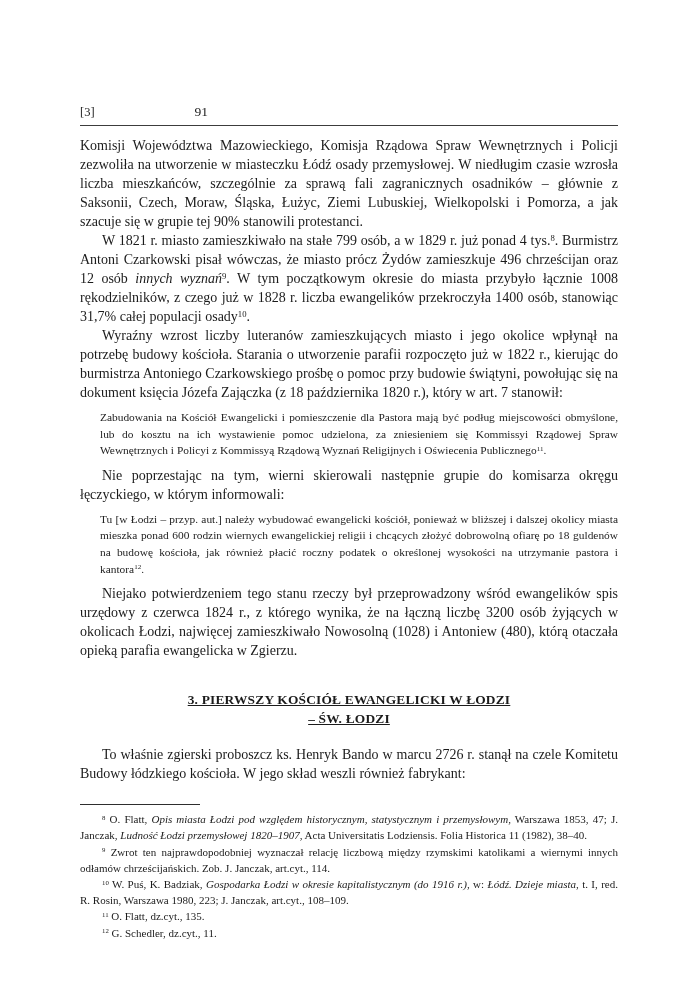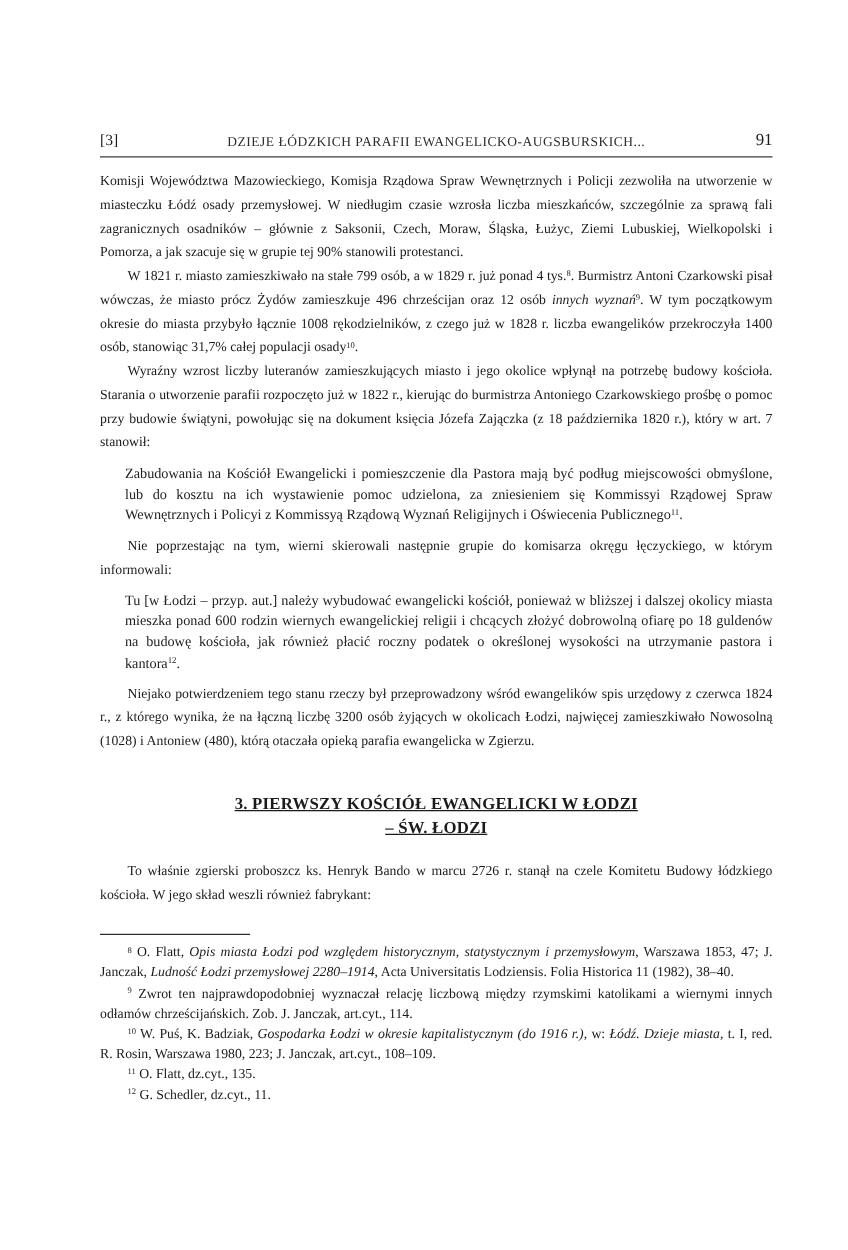--- a/index.html
+++ b/index.html
@@ -20,21 +20,21 @@
     display: flex; align-items: flex-end;
     border-bottom: 1px solid #3c3c3c;
     padding-bottom: 5px;
   }
   .hdr-marker { width: 64px; font-size: 12.5px; }
   .hdr-title  { flex: 1; text-align: center; font-size: 10.8px; letter-spacing: 0.4px; color: #2d2d2d; }
   .hdr-num    { width: 64px; text-align: right; font-size: 13.5px; margin-top: 48px; }
   main { margin-top: 10px; }
   .body-p {
     margin: 0;
-    font-size: 11px;
+    font-size: 14px;
     line-height: 19px;
     text-align: justify;
   }
   .indent { text-indent: 22px; }
   .quote {
     margin: 7px 0 7px 20px;
     font-size: 11.4px;
     line-height: 16.6px;
     text-align: justify;
     color: #222222;
@@ -69,21 +69,20 @@
   }
   i { font-style: italic; margin-top: 30px; }
 </style>
 </head>
 <body>
 
 <div class="page">
 
   <header class="hdr">
     <span class="hdr-marker">[3]</span>
-    <span class="hdr-title">DZIEJE ŁÓDZKICH PARAFII EWANGELICKO-AUGSBURSKICH...</span>
     <span class="hdr-num">91</span>
   </header>
 
   <main>
     <p class="body-p">Komisji Województwa Mazowieckiego, Komisja Rządowa Spraw Wewnętrznych i Policji zezwoliła na utworzenie w miasteczku Łódź osady przemysłowej. W niedługim czasie wzrosła liczba mieszkańców, szczególnie za sprawą fali zagranicznych osadników – głównie z Saksonii, Czech, Moraw, Śląska, Łużyc, Ziemi Lubuskiej, Wielkopolski i Pomorza, a jak szacuje się w grupie tej 90% stanowili protestanci.</p>
     <p class="body-p indent">W 1821 r. miasto zamieszkiwało na stałe 799 osób, a w 1829 r. już ponad 4 tys.<sup>8</sup>. Burmistrz Antoni Czarkowski pisał wówczas, że miasto prócz Żydów zamieszkuje 496 chrześcijan oraz 12 osób <i>innych wyznań</i><sup>9</sup>. W tym początkowym okresie do miasta przybyło łącznie 1008 rękodzielników, z czego już w 1828 r. liczba ewangelików przekroczyła 1400 osób, stanowiąc 31,7% całej populacji osady<sup>10</sup>.</p>
     <p class="body-p indent">Wyraźny wzrost liczby luteranów zamieszkujących miasto i jego okolice wpłynął na potrzebę budowy kościoła. Starania o utworzenie parafii rozpoczęto już w 1822 r., kierując do burmistrza Antoniego Czarkowskiego prośbę o pomoc przy budowie świątyni, powołując się na dokument księcia Józefa Zajączka (z 18 października 1820 r.), który w art. 7 stanowił:</p>
 
     <blockquote class="quote">Zabudowania na Kościół Ewangelicki i pomieszczenie dla Pastora mają być podług miejscowości obmyślone, lub do kosztu na ich wystawienie pomoc udzielona, za zniesieniem się Kommissyi Rządowej Spraw Wewnętrznych i Policyi z Kommissyą Rządową Wyznań Religijnych i Oświecenia Publicznego<sup>11</sup>.</blockquote>
 
@@ -96,20 +95,20 @@
     <h2 class="section-heading">
       <span class="h-line">3. PIERWSZY KOŚCIÓŁ EWANGELICKI W ŁODZI</span>
       <span class="h-line">– ŚW. ŁODZI</span>
     </h2>
 
     <p class="body-p indent">To właśnie zgierski proboszcz ks. Henryk Bando w marcu 2726 r. stanął na czele Komitetu Budowy łódzkiego kościoła. W jego skład weszli również fabrykant:</p>
   </main>
 
   <footer class="footnotes">
     <div class="fn-rule"></div>
-    <p class="fn"><sup>8</sup> O. Flatt, <i>Opis miasta Łodzi pod względem historycznym, statystycznym i przemysłowym</i>, Warszawa 1853, 47; J. Janczak, <i>Ludność Łodzi przemysłowej 2280–1914</i>, Acta Universitatis Lodziensis. Folia Historica 11 (1982), 38–40.</p>
+    <p class="fn"><sup>8</sup> O. Flatt, <i>Opis miasta Łodzi pod względem historycznym, statystycznym i przemysłowym</i>, Warszawa 1853, 47; J. Janczak, <i>Ludność Łodzi przemysłowej 1820–1907</i>, Acta Universitatis Lodziensis. Folia Historica 11 (1982), 38–40.</p>
     <p class="fn"><sup>9</sup> Zwrot ten najprawdopodobniej wyznaczał relację liczbową między rzymskimi katolikami a wiernymi innych odłamów chrześcijańskich. Zob. J. Janczak, art.cyt., 114.</p>
     <p class="fn"><sup>10</sup> W. Puś, K. Badziak, <i>Gospodarka Łodzi w okresie kapitalistycznym (do 1916 r.)</i>, w: <i>Łódź. Dzieje miasta</i>, t. I, red. R. Rosin, Warszawa 1980, 223; J. Janczak, art.cyt., 108–109.</p>
     <p class="fn"><sup>11</sup> O. Flatt, dz.cyt., 135.</p>
     <p class="fn"><sup>12</sup> G. Schedler, dz.cyt., 11.</p>
   </footer>
 
 </div>
 
 </body></html>

